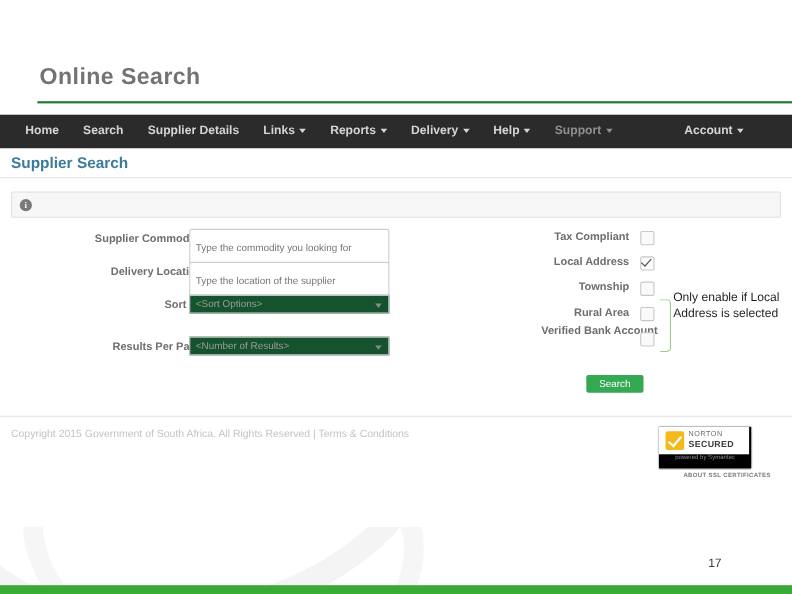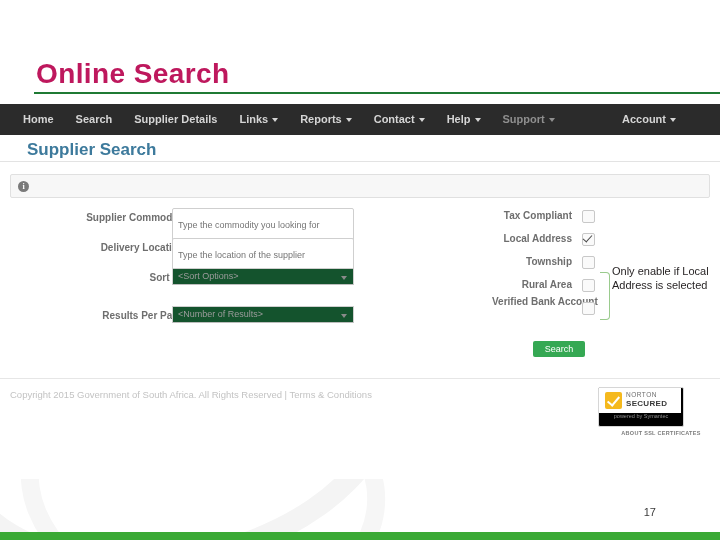--- a/index.html
+++ b/index.html
@@ -47,23 +47,23 @@
     border: 18px solid #f6f6f6;
     transform: rotate(8deg);
     pointer-events: none;
   }
 
   
   .slide-title {
     position: absolute;
     left: 36px;
     top: 58px;
-    font-size: 28px;
-    font-weight: bold;
-    color: #be185d;
+    font-size: 21px;
+    font-weight: bold;
+    color: #737373;
     letter-spacing: 0.4px;
   }
   .title-rule {
     position: absolute;
     left: 34px;
     top: 92px;
     width: 688px;
     height: 2px;
     background: #1f7a34;
   }
@@ -131,24 +131,23 @@
     position: absolute;
     left: 0; top: 31px;
     width: 720px;
     height: 26px;
     background: #ffffff;
     border-bottom: 1px solid #e3e3e3;
   }
   .page-head .ph-title {
     position: absolute;
     left: 10px; top: 5px;
-    font-size: 17px;
+    font-size: 14px;
     font-weight: bold;
     color: #3d7a9c;
-    margin-left: 17px;
   }
 
   
   .info-strip {
     position: absolute;
     left: 10px;
     top: 70px;
     width: 698px;
     height: 22px;
     background: #f7f7f7;
@@ -439,21 +438,21 @@
 
   <div id="app">
 
     <div class="navbar">
       <div class="nav-items">
         <div class="nav-item"><span>Home</span></div>
         <div class="nav-item"><span>Search</span></div>
         <div class="nav-item"><span>Supplier Details</span></div>
         <div class="nav-item"><span>Links</span><span class="caret"></span></div>
         <div class="nav-item"><span>Reports</span><span class="caret"></span></div>
-        <div class="nav-item"><span>Contact</span><span class="caret"></span></div>
+        <div class="nav-item"><span>Delivery</span><span class="caret"></span></div>
         <div class="nav-item"><span>Help</span><span class="caret"></span></div>
         <div class="nav-item dim"><span>Support</span><span class="caret"></span></div>
       </div>
       <div class="nav-right"><span>Account</span><span class="caret"></span></div>
     </div>
 
     <div class="page-head">
       <div class="ph-title">Supplier Search</div>
     </div>
 

